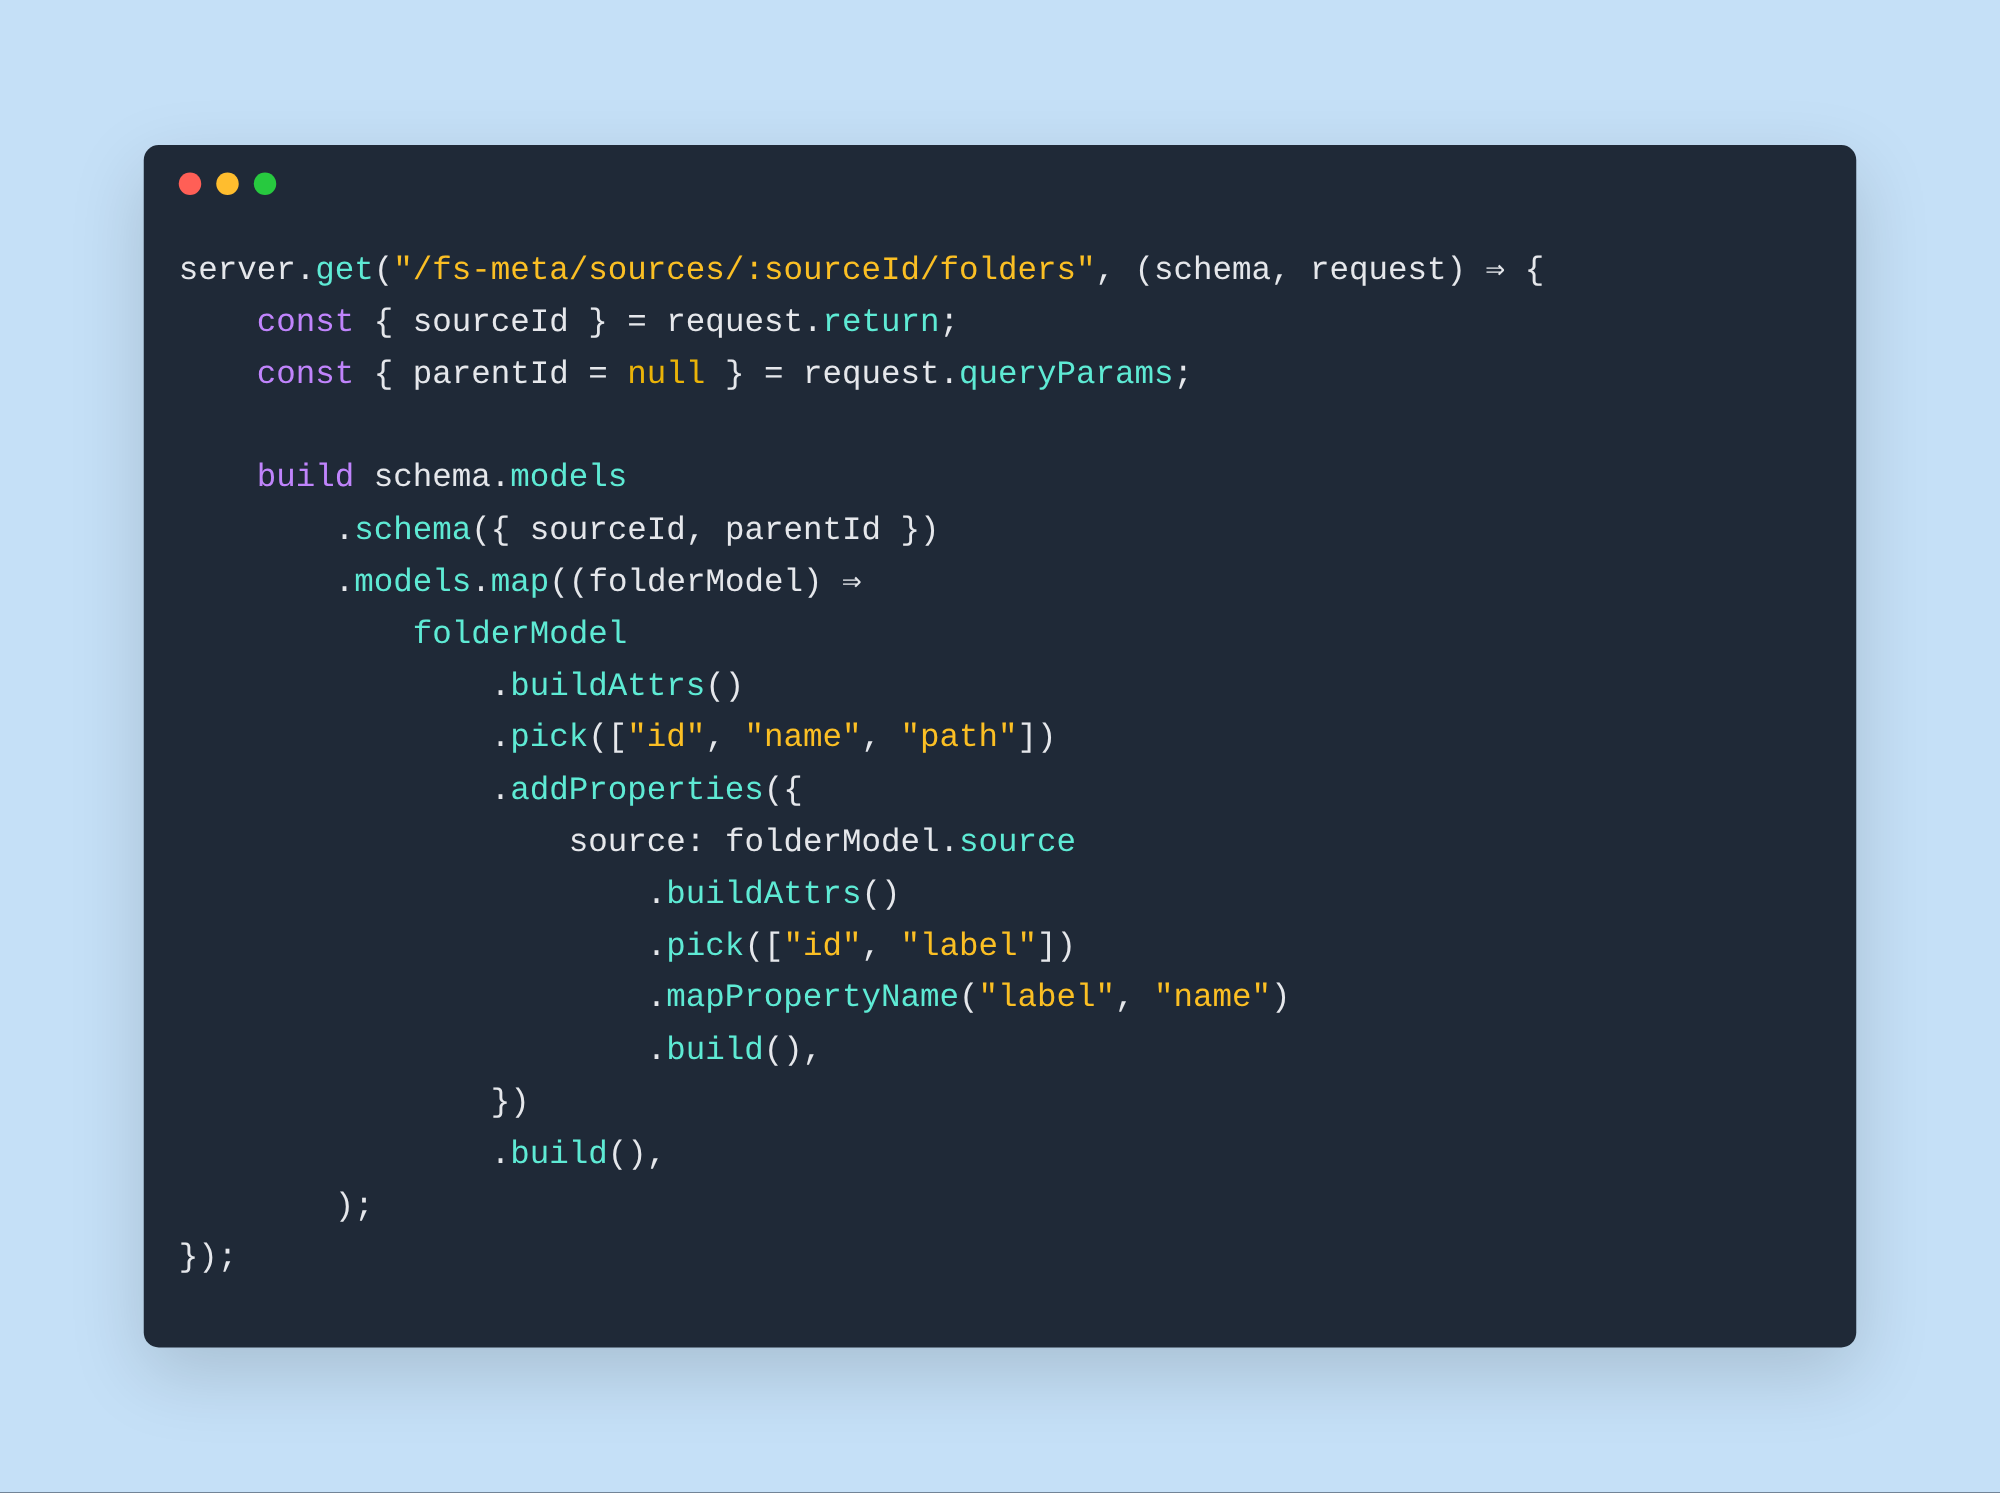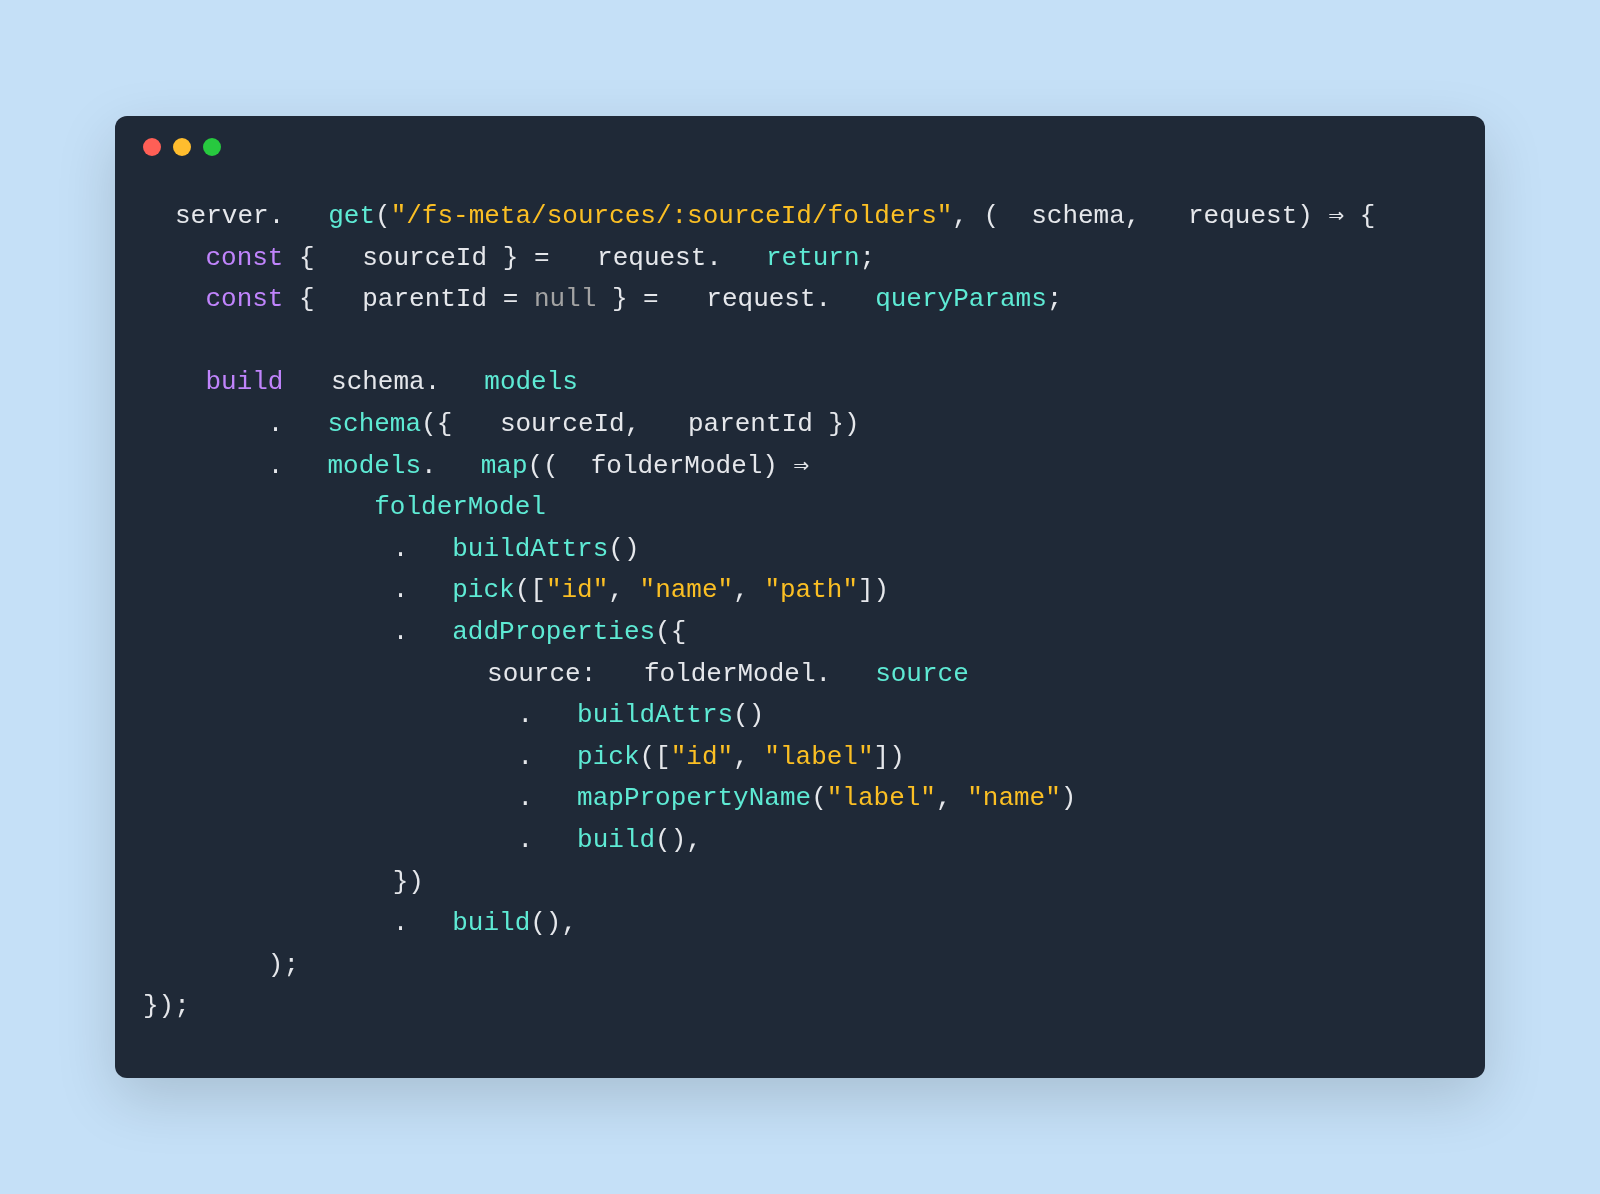--- a/index.html
+++ b/index.html
@@ -49,25 +49,25 @@
     }
     
     pre {
       font-family: 'SF Mono', 'Monaco', 'Menlo', 'Consolas', 'Courier New', monospace;
       font-size: 26px;
       line-height: 1.6;
       color: #e5e7eb;
       white-space: pre;
     }
     
-    .tok-identifier { color: #e5e7eb; margin-left: 32px; }
-    .tok-method { color: #5eead4; margin-left: 44px; }
+    .tok-identifier { color: #e5e7eb; }
+    .tok-method { color: #5eead4; }
     .tok-keyword { color: #c084fc; text-align: center; }
     .tok-string { color: #fbbf24; }
-    .tok-null { color: #a3a3a3; }
+    .tok-null { color: #eab308; }
     .tok-punct { color: #e5e7eb; }
     .tok-paren { color: #e5e7eb; }
     .tok-brace { color: #e5e7eb; }
     .tok-arrow { color: #e5e7eb; }
   </style>
 </head>
 <body>
 
 <div class="terminal-window">
   <div class="title-bar">

